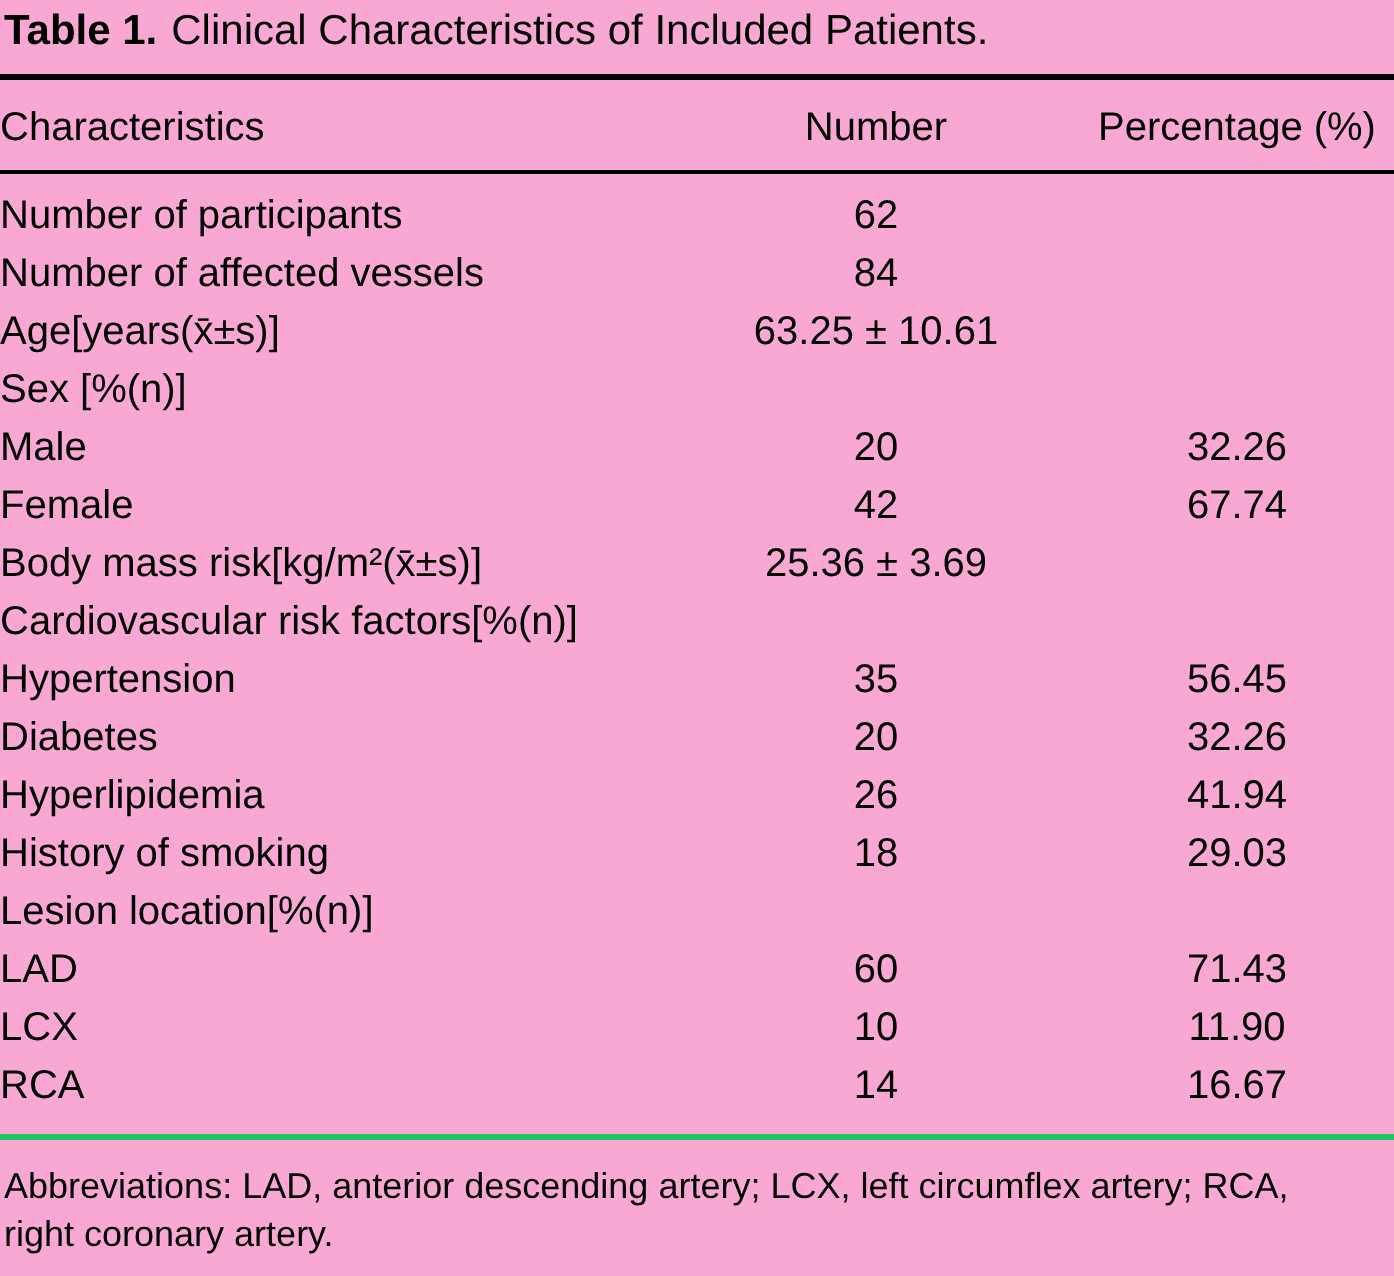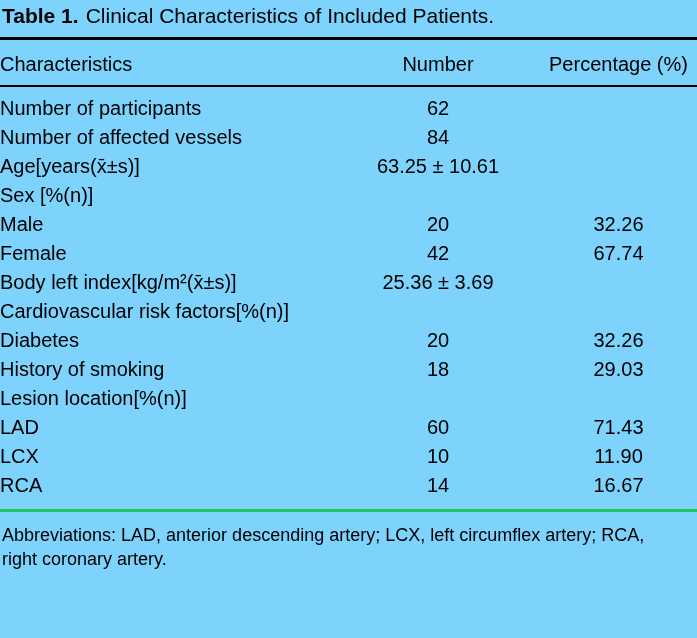--- a/index.html
+++ b/index.html
@@ -10,21 +10,21 @@
     width: 697px;
     height: 638px;
     background: #ffffff;
     color: #000000;
     font-family: "Liberation Sans", sans-serif;
     overflow: hidden;
   }
   .page {
     width: 697px;
     height: 638px;
-    background: #7dd3fc;
+    background: #f9a8d4;
     box-sizing: border-box;
     padding-top: 2px;
   }
   .table-title {
     font-size: 21px;
     line-height: 28px;
     padding-left: 2px;
     white-space: nowrap;
   }
   .table-title .title-label {
@@ -121,33 +121,43 @@
         <td class="c-label">Male</td>
         <td class="c-value">20</td>
         <td class="c-pct">32.26</td>
       </tr>
       <tr>
         <td class="c-label">Female</td>
         <td class="c-value">42</td>
         <td class="c-pct">67.74</td>
       </tr>
       <tr>
-        <td class="c-label">Body left index[kg/m²(x̄±s)]</td>
+        <td class="c-label">Body mass risk[kg/m²(x̄±s)]</td>
         <td class="c-value">25.36 ± 3.69</td>
         <td class="c-pct"></td>
       </tr>
       <tr>
         <td class="c-label">Cardiovascular risk factors[%(n)]</td>
         <td class="c-value"></td>
         <td class="c-pct"></td>
       </tr>
       <tr>
+        <td class="c-label">Hypertension</td>
+        <td class="c-value">35</td>
+        <td class="c-pct">56.45</td>
+      </tr>
+      <tr>
         <td class="c-label">Diabetes</td>
         <td class="c-value">20</td>
         <td class="c-pct">32.26</td>
+      </tr>
+      <tr>
+        <td class="c-label">Hyperlipidemia</td>
+        <td class="c-value">26</td>
+        <td class="c-pct">41.94</td>
       </tr>
       <tr>
         <td class="c-label">History of smoking</td>
         <td class="c-value">18</td>
         <td class="c-pct">29.03</td>
       </tr>
       <tr>
         <td class="c-label">Lesion location[%(n)]</td>
         <td class="c-value"></td>
         <td class="c-pct"></td>

